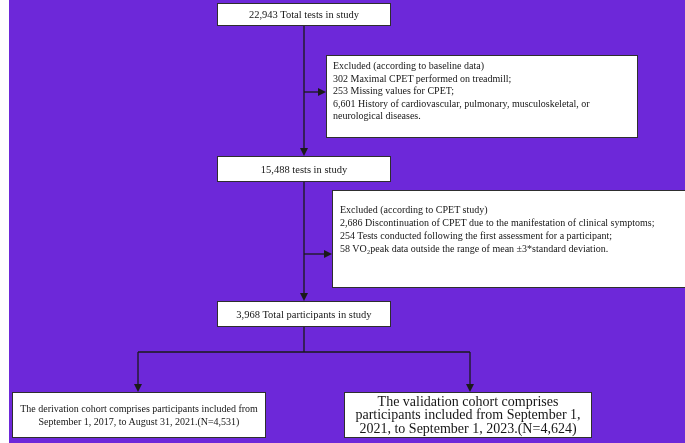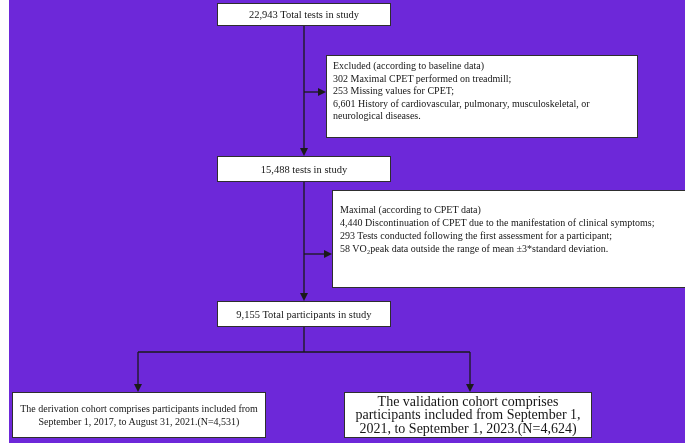--- a/index.html
+++ b/index.html
@@ -94,25 +94,25 @@
   <div class="box excl-box" id="excl1">
     <span class="line">Excluded (according to baseline data)</span>
     <span class="line">302 Maximal CPET performed on treadmill;</span>
     <span class="line">253 Missing values for CPET;</span>
     <span class="line">6,601 History of cardiovascular, pulmonary, musculoskeletal, or neurological diseases.</span>
   </div>
 
   <div class="box center-box" id="tests-box">15,488 tests in study</div>
 
   <div class="box excl-box" id="excl2">
-    <span class="line">Maximal (according to CPET data)</span>
-    <span class="line">4,440 Discontinuation of CPET due to the manifestation of clinical symptoms;</span>
-    <span class="line">293 Tests conducted following the first assessment for a participant;</span>
+    <span class="line">Excluded (according to CPET study)</span>
+    <span class="line">2,686 Discontinuation of CPET due to the manifestation of clinical symptoms;</span>
+    <span class="line">254 Tests conducted following the first assessment for a participant;</span>
     <span class="line">58 VO₂peak data outside the range of mean ±3*standard deviation.</span>
   </div>
 
-  <div class="box center-box" id="participants-box">9,155 Total participants in study</div>
+  <div class="box center-box" id="participants-box">3,968 Total participants in study</div>
 
   <div class="box center-box" id="derivation-box">The derivation cohort comprises participants included from September 1, 2017, to August 31, 2021.(N=4,531)</div>
 
   <div class="box center-box" id="validation-box">The validation cohort comprises participants included from September 1, 2021, to September 1, 2023.(N=4,624)</div>
 
 </div>
 
 </body></html>

